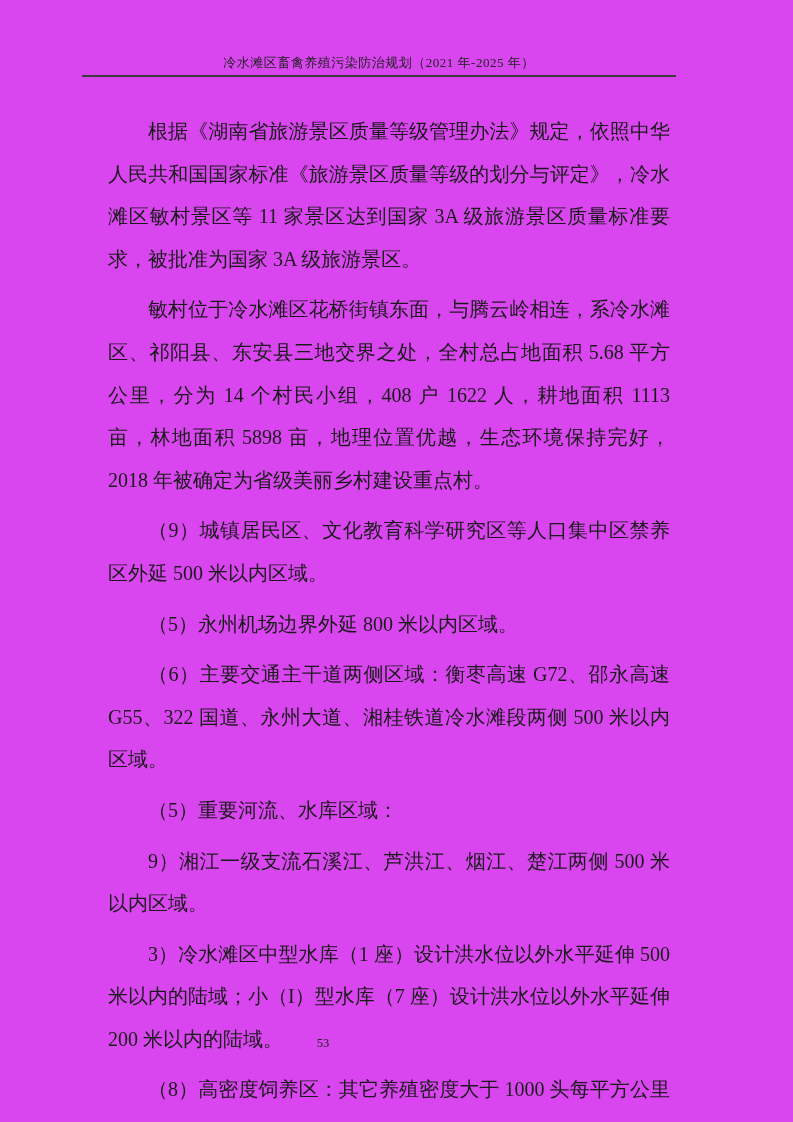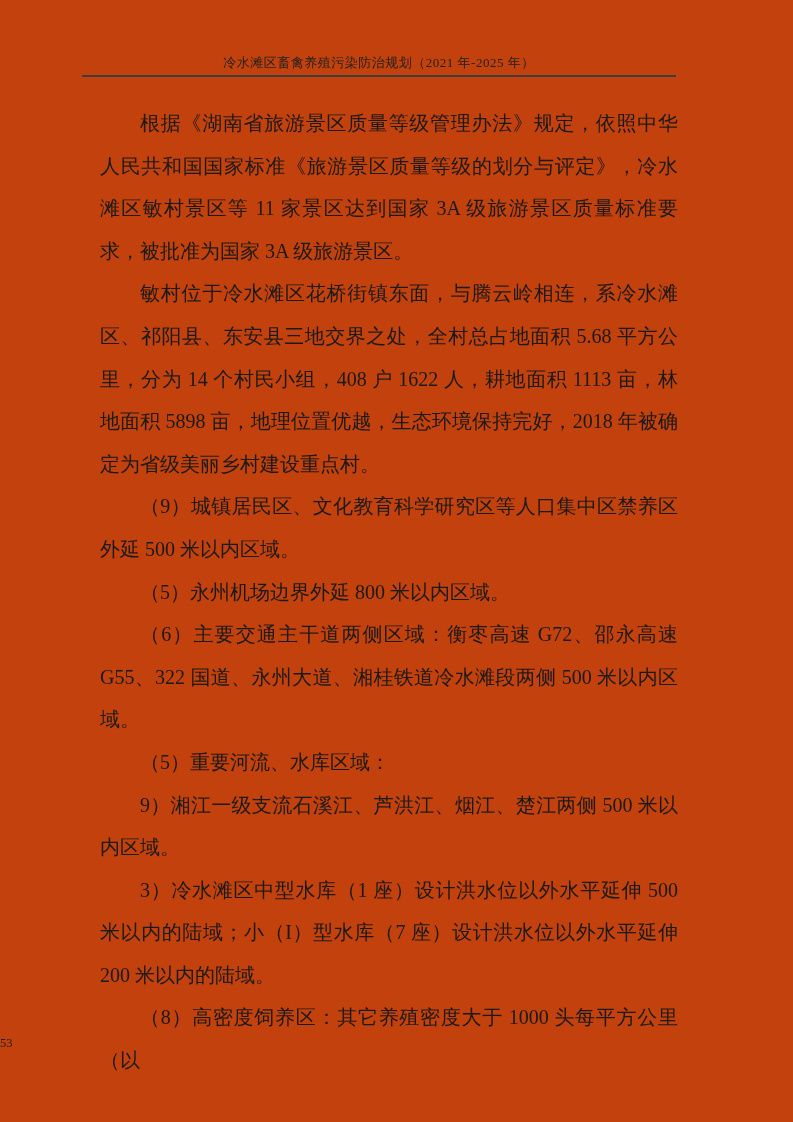--- a/index.html
+++ b/index.html
@@ -4,21 +4,21 @@
 <style>
   html, body {
     margin: 0;
     padding: 0;
     background: #ffffff;
   }
   .page {
     position: relative;
     width: 793px;
     height: 1122px;
-    background: #c2410c;
+    background: #d946ef;
     overflow: hidden;
     font-family: "Liberation Serif", "DejaVu Serif", serif;
     color: #1c1c1c;
   }
   .doc-header {
     position: absolute;
     left: 82px;
     top: 55px;
     width: 594px;
     text-align: center;
@@ -34,29 +34,30 @@
     left: 100px;
     top: 102px;
     width: 578px;
     font-size: 20px;
     line-height: 42.6px;
     text-align: justify;
     text-justify: inter-ideograph;
     color: #1a1a1a;
   }
   .doc-body p {
-    margin: 0;
+    margin: 8px;
     padding: 0;
     text-indent: 2em;
   }
   .doc-footer {
     position: absolute;
     left: 0;
     top: 1036px;
     width: 646px;
+    text-align: center;
     font-size: 12.5px;
     color: #222222;
   }
 </style>
 </head>
 <body>
 
 <div class="page">
 
   <div class="doc-header">

